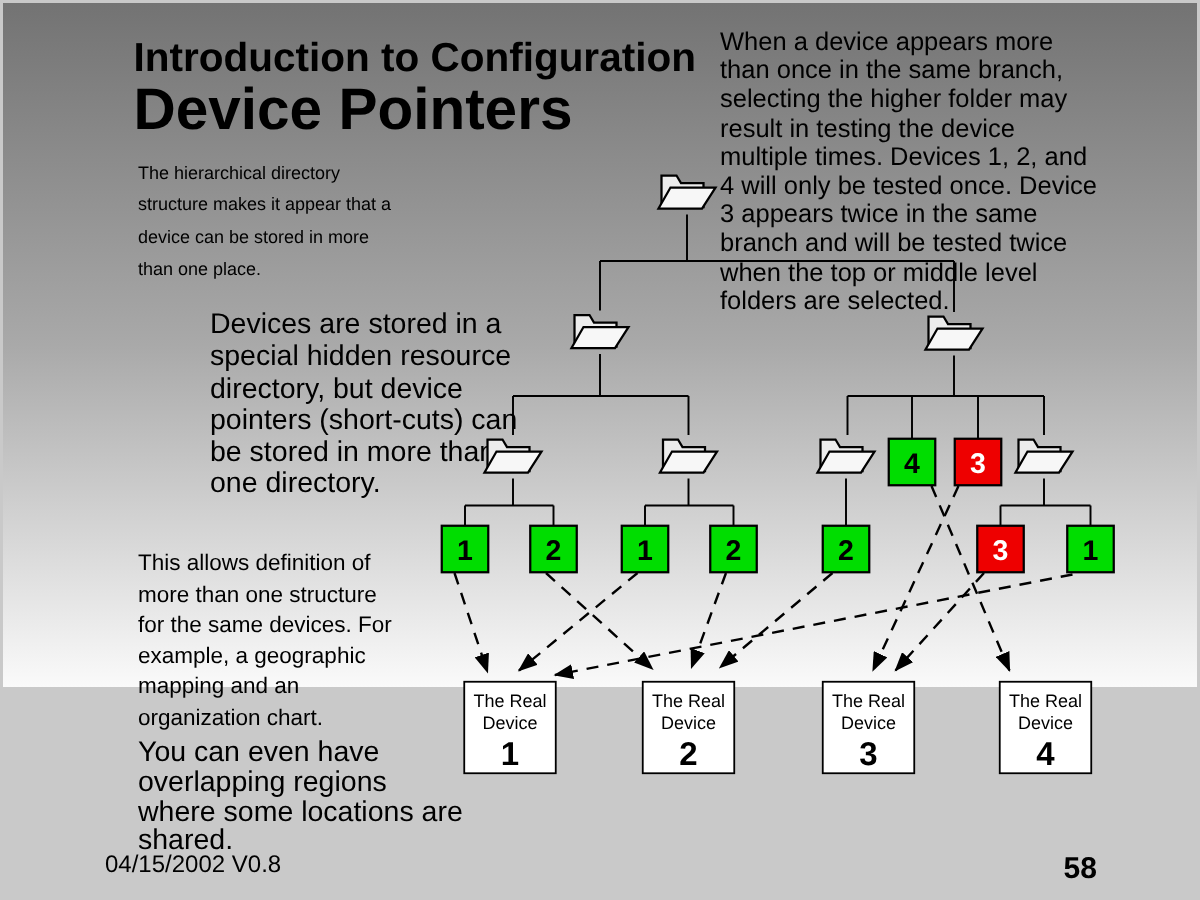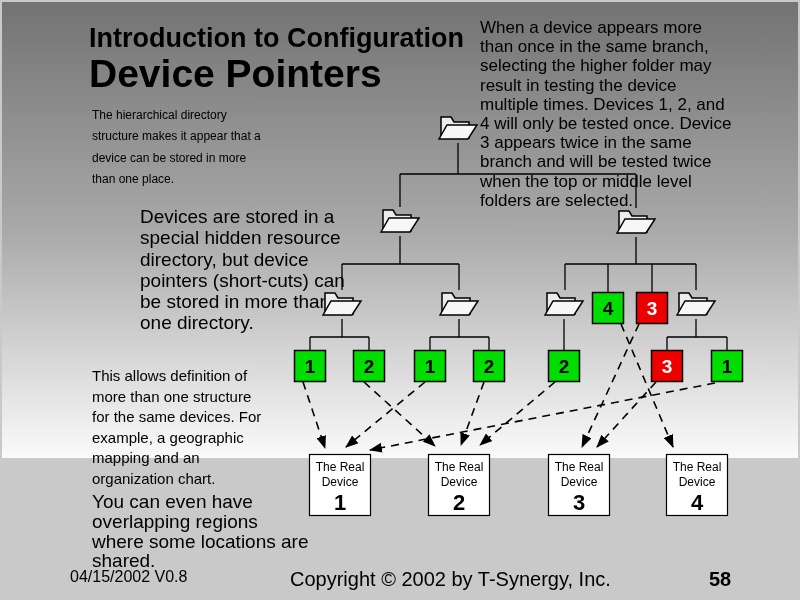--- a/index.html
+++ b/index.html
@@ -197,15 +197,14 @@
       </g>
       <g>
         <rect class="dbox" x="664.5" y="452.5" width="61" height="61"></rect>
         <text class="dlabel" x="695" y="469">The Real</text>
         <text class="dlabel" x="695" y="484">Device</text>
         <text class="dnum" x="695" y="508">4</text>
       </g>
     </svg>
 
   <div class="abs footer-date">04/15/2002 V0.8</div>
-  <div class="abs footer-copy">Copyright © 2002 by T-Synergy, Inc.</div>
   <div class="abs footer-page">58</div>
 </div>
 
 </body></html>

